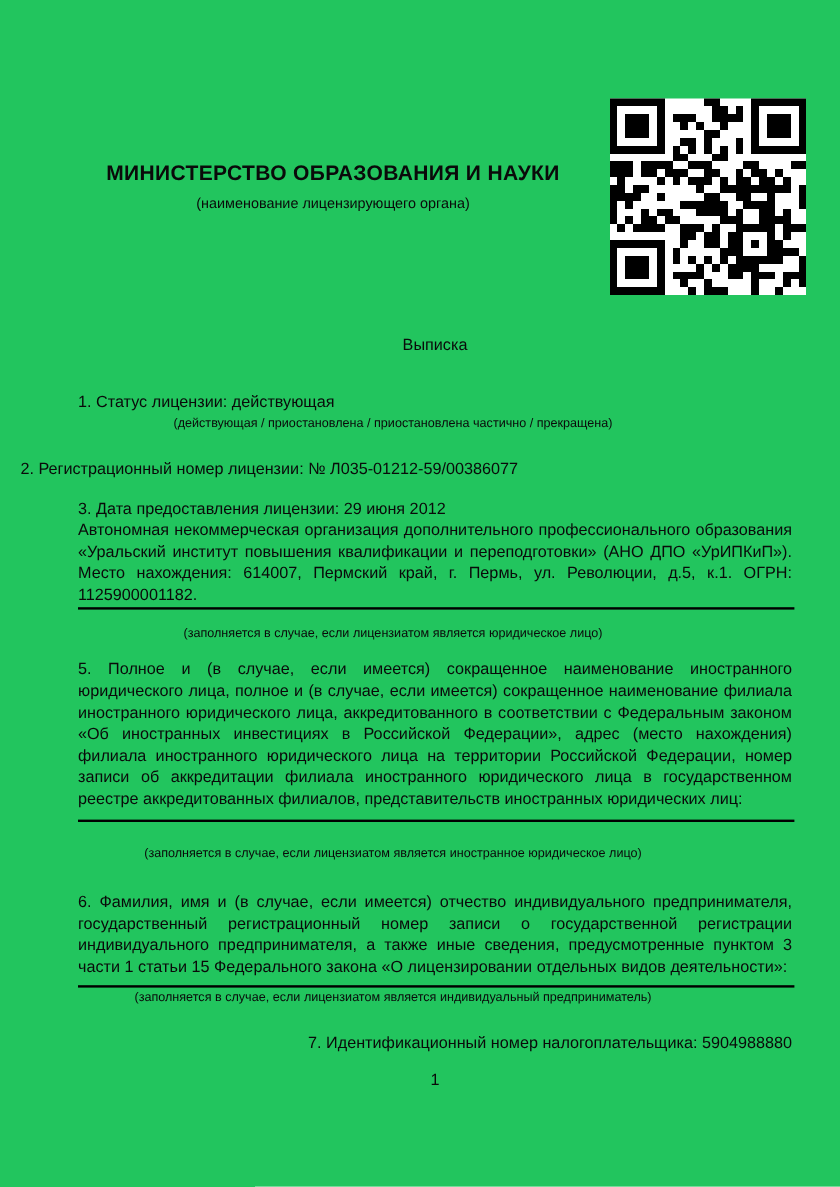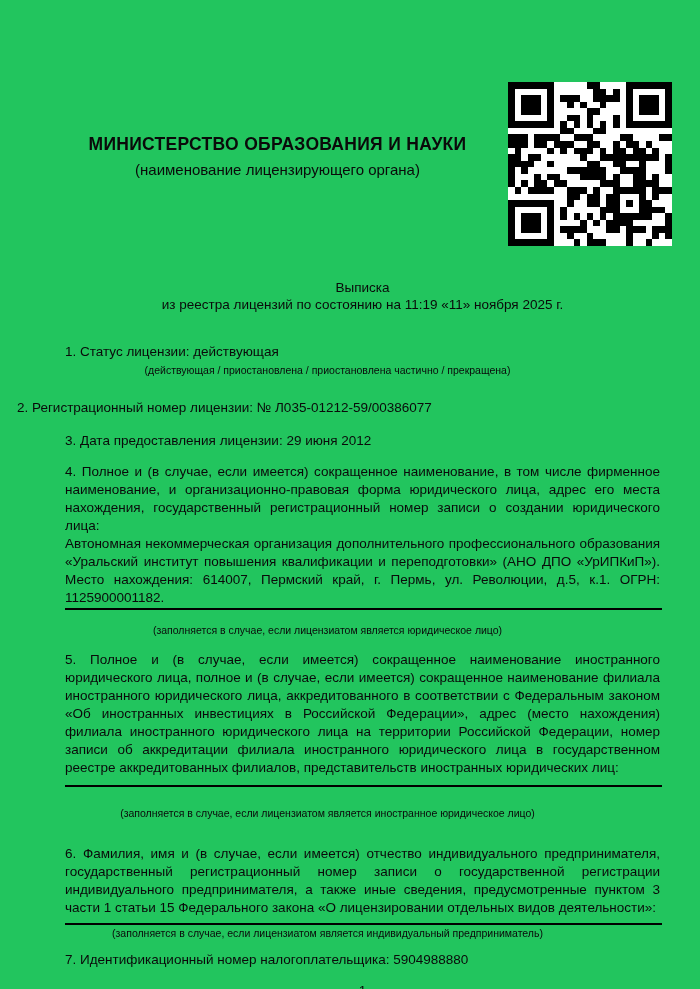--- a/index.html
+++ b/index.html
@@ -27,21 +27,21 @@
     width: 425px;
     text-align: center;
   }
   .ministry {
     font-size: 17.5px;
     font-weight: bold;
     line-height: 27px;
     letter-spacing: 0.3px;
   }
   .ministry-caption {
-    font-size: 15px;
+    font-size: 12px;
     line-height: 13px;
     margin-top: 5px;
   }
 
   .title {
     margin: 103px 40px 0 65px;
     width: 595px;
     text-align: center;
     font-size: 13.5px;
     line-height: 17px;
@@ -75,21 +75,21 @@
   .mt-item3 { margin-top: 15px; }
   .mt-item4 { margin-top: 13px; }
   .mt-rule4 { margin-top: 1px; }
   .mt-cap4  { margin-top: 14px; }
   .mt-item5 { margin-top: 14px; }
   .mt-rule5 { margin-top: 8px; }
   .mt-cap5  { margin-top: 20px; }
   .mt-item6 { margin-top: 25px; }
   .mt-rule6 { margin-top: 6px; }
   .mt-cap6  { margin-top: 2px; }
-  .mt-item7 { margin-top: 11px; }
+  .mt-item7 { margin-top: 22px; text-align: right; }
   .page-number {
     margin-top: 13px;
     margin-left: 65px;
     width: 595px;
     text-align: center;
     font-size: 13.5px;
     line-height: 18px;
   }
 </style>
 </head>
@@ -420,31 +420,29 @@
 
   <div class="header">
     <div class="ministry">
       <span>МИНИСТЕРСТВО ОБРАЗОВАНИЯ И НАУКИ</span><br>
     </div>
     <div class="ministry-caption">(наименование лицензирующего органа)</div>
   </div>
 
   <div class="title">
     <span>Выписка</span><br>
-    <span>из реестра лицензий по состоянию на 11:19 «11» ноября 2025 г.</span>
   </div>
 
   <p class="item mt-item1">1. Статус лицензии: действующая</p>
   <p class="fill-caption mt-cap1">(действующая / приостановлена / приостановлена частично / прекращена)</p>
 
   <p class="item mt-item2">2. Регистрационный номер лицензии: № Л035-01212-59/00386077</p>
 
   <p class="item mt-item3">3. Дата предоставления лицензии: 29 июня 2012</p>
 
-  <p class="item justify mt-item4">4. Полное и (в случае, если имеется) сокращенное наименование, в том числе фирменное наименование, и организационно-правовая форма юридического лица, адрес его места нахождения, государственный регистрационный номер записи о создании юридического лица:</p>
   <p class="item justify">Автономная некоммерческая организация дополнительного профессионального образования «Уральский институт повышения квалификации и переподготовки» (АНО ДПО «УрИПКиП»). Место нахождения: 614007, Пермский край, г. Пермь, ул. Революции, д.5, к.1. ОГРН: 1125900001182.</p>
   <div class="rule mt-rule4"></div>
   <p class="fill-caption mt-cap4">(заполняется в случае, если лицензиатом является юридическое лицо)</p>
 
   <p class="item justify mt-item5">5. Полное и (в случае, если имеется) сокращенное наименование иностранного юридического лица, полное и (в случае, если имеется) сокращенное наименование филиала иностранного юридического лица, аккредитованного в соответствии с Федеральным законом «Об иностранных инвестициях в Российской Федерации», адрес (место нахождения) филиала иностранного юридического лица на территории Российской Федерации, номер записи об аккредитации филиала иностранного юридического лица в государственном реестре аккредитованных филиалов, представительств иностранных юридических лиц:</p>
   <div class="rule mt-rule5"></div>
   <p class="fill-caption mt-cap5">(заполняется в случае, если лицензиатом является иностранное юридическое лицо)</p>
 
   <p class="item justify mt-item6">6. Фамилия, имя и (в случае, если имеется) отчество индивидуального предпринимателя, государственный регистрационный номер записи о государственной регистрации индивидуального предпринимателя, а также иные сведения, предусмотренные пунктом 3 части 1 статьи 15 Федерального закона «О лицензировании отдельных видов деятельности»:</p>
   <div class="rule mt-rule6"></div>

